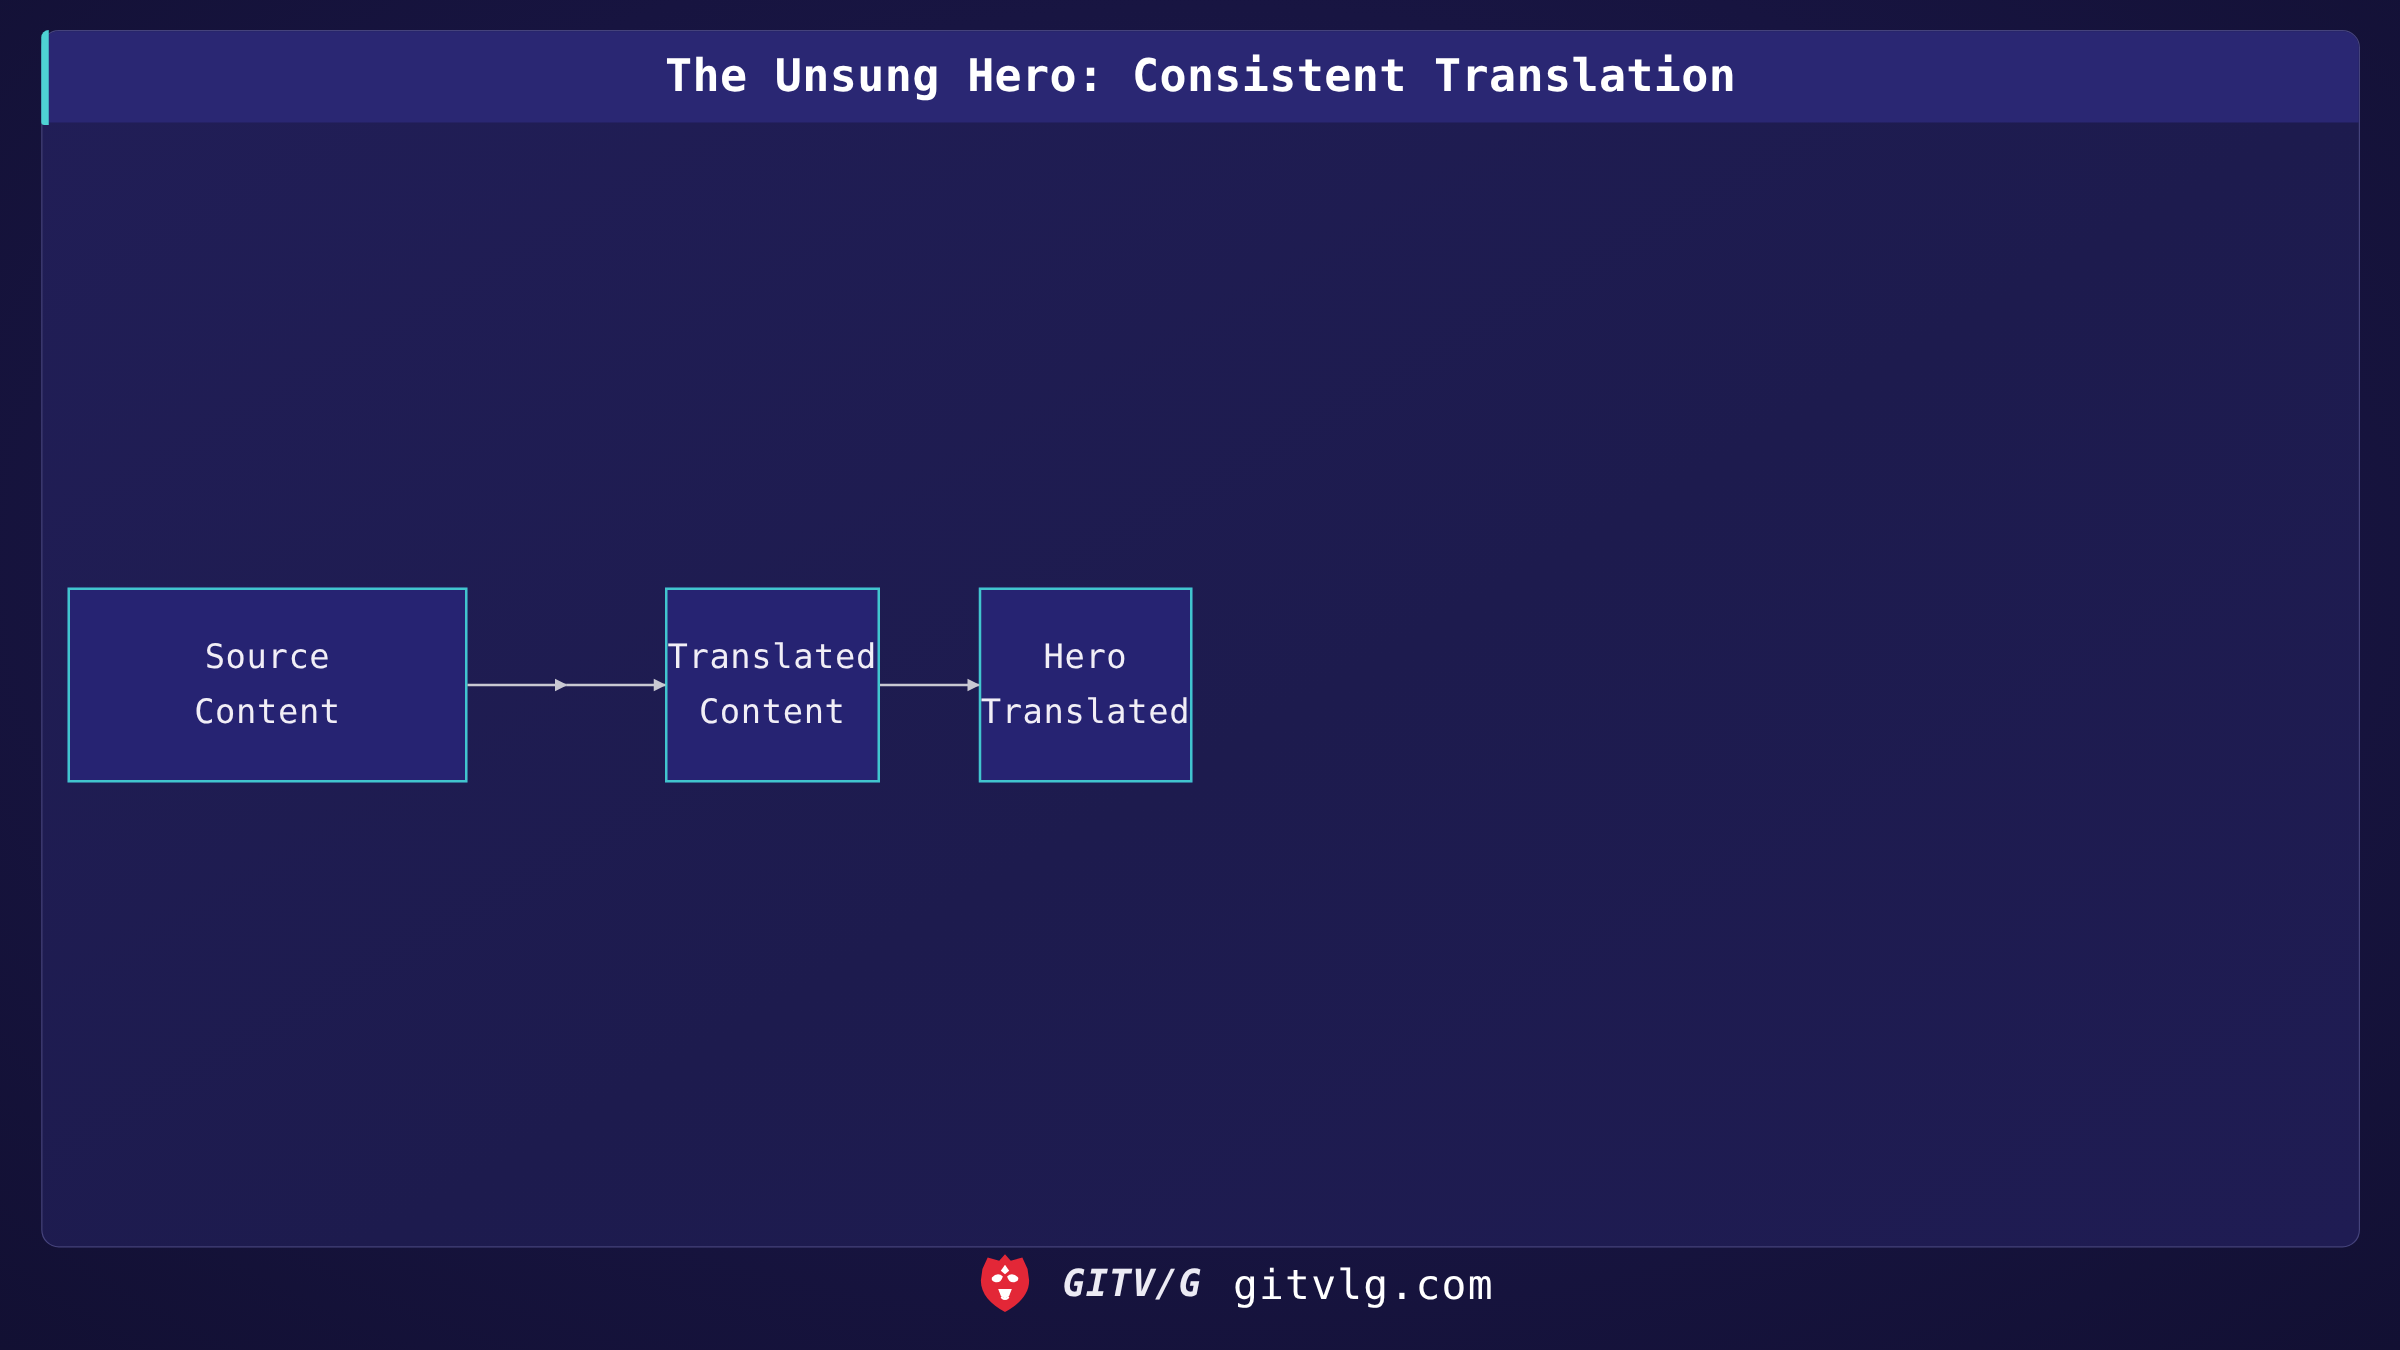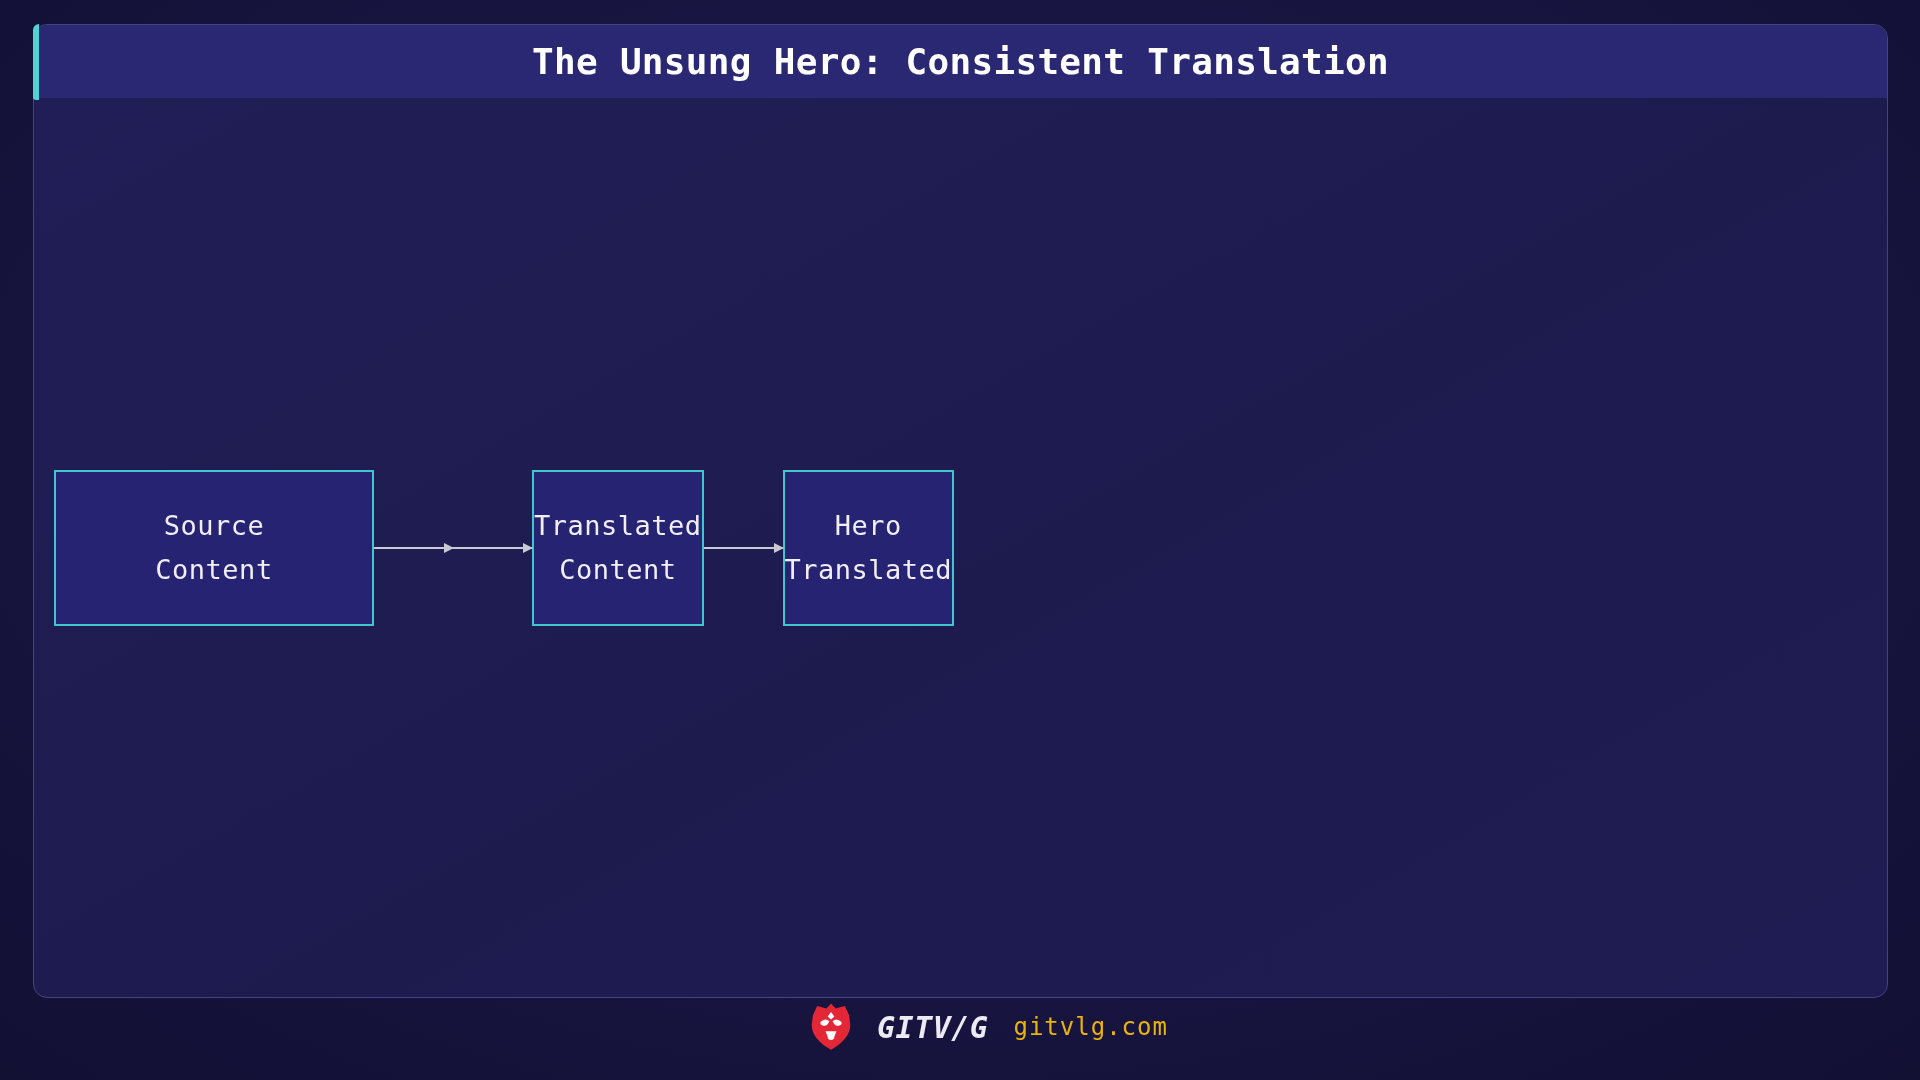--- a/index.html
+++ b/index.html
@@ -136,22 +136,22 @@
 
   .footer .brand {
     color: #ecebf4;
     font-size: 30px;
     font-weight: 700;
     font-style: italic;
     letter-spacing: 0.5px;
   }
 
   .footer .domain {
-    color: #eab308;
-    font-size: 24px;
+    color: #ffffff;
+    font-size: 33px;
     letter-spacing: 1px;
   }
 </style>
 </head>
 <body>
 
 <div class="page">
 
   <div class="panel">
 

